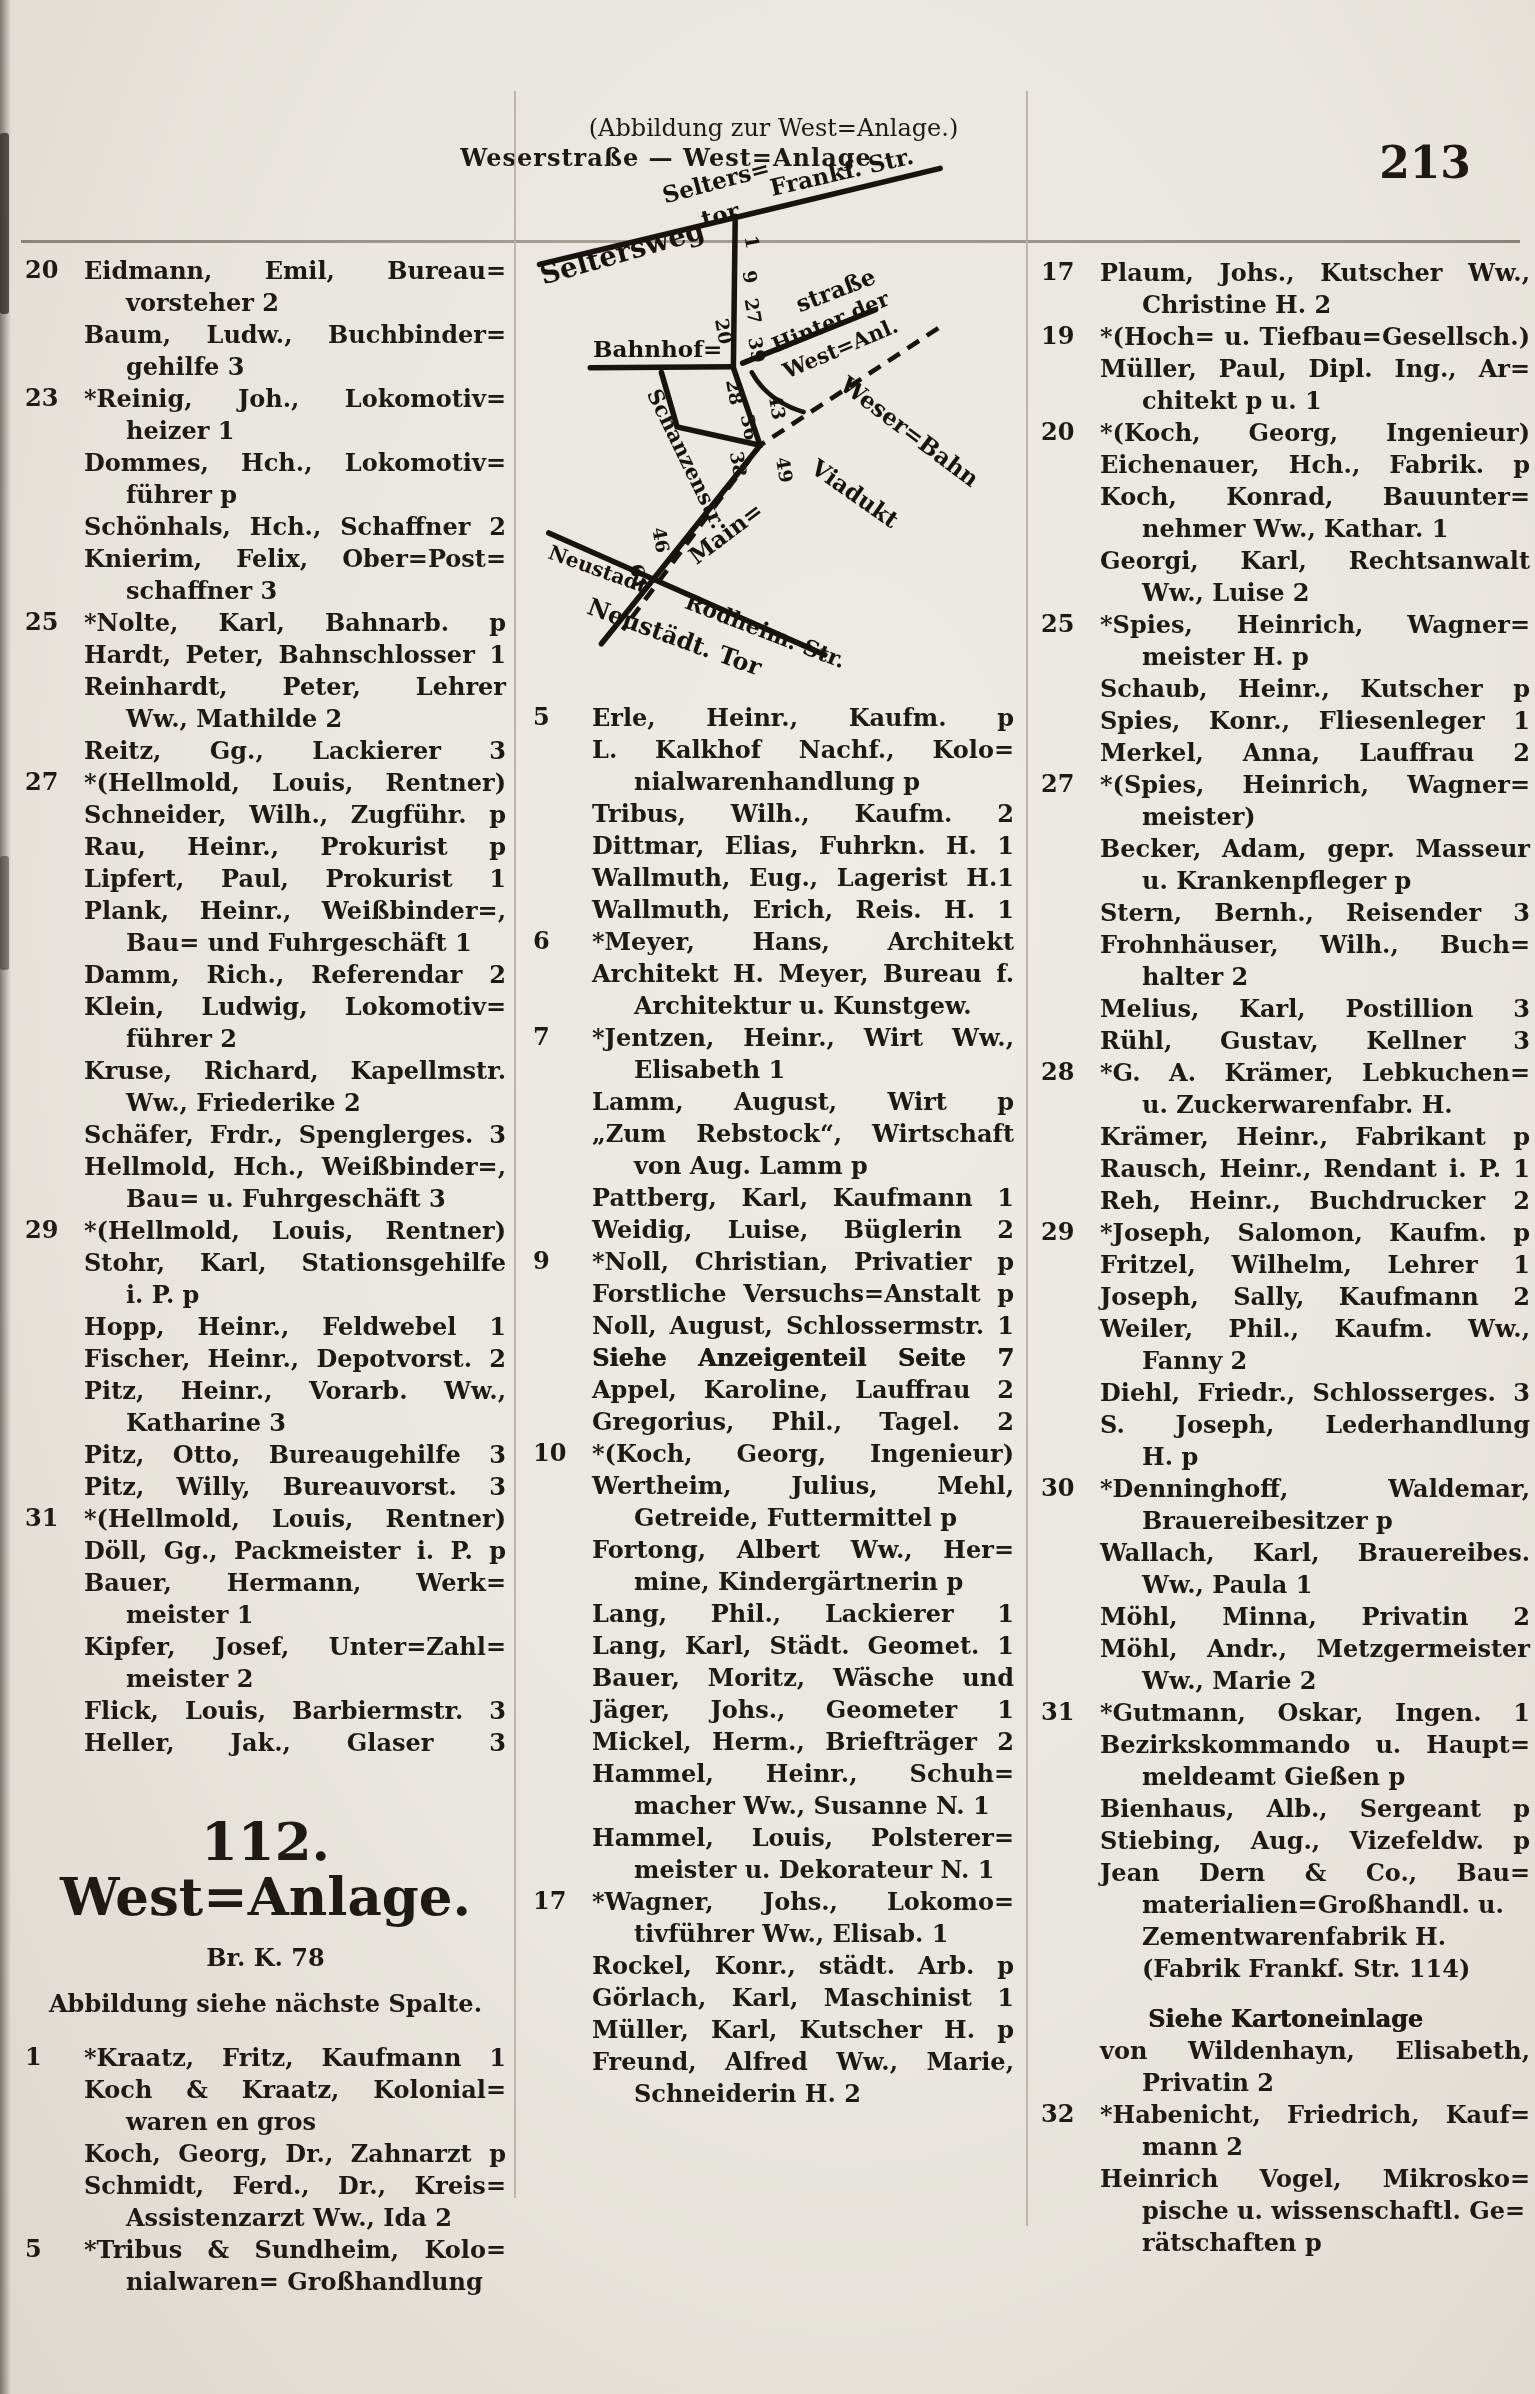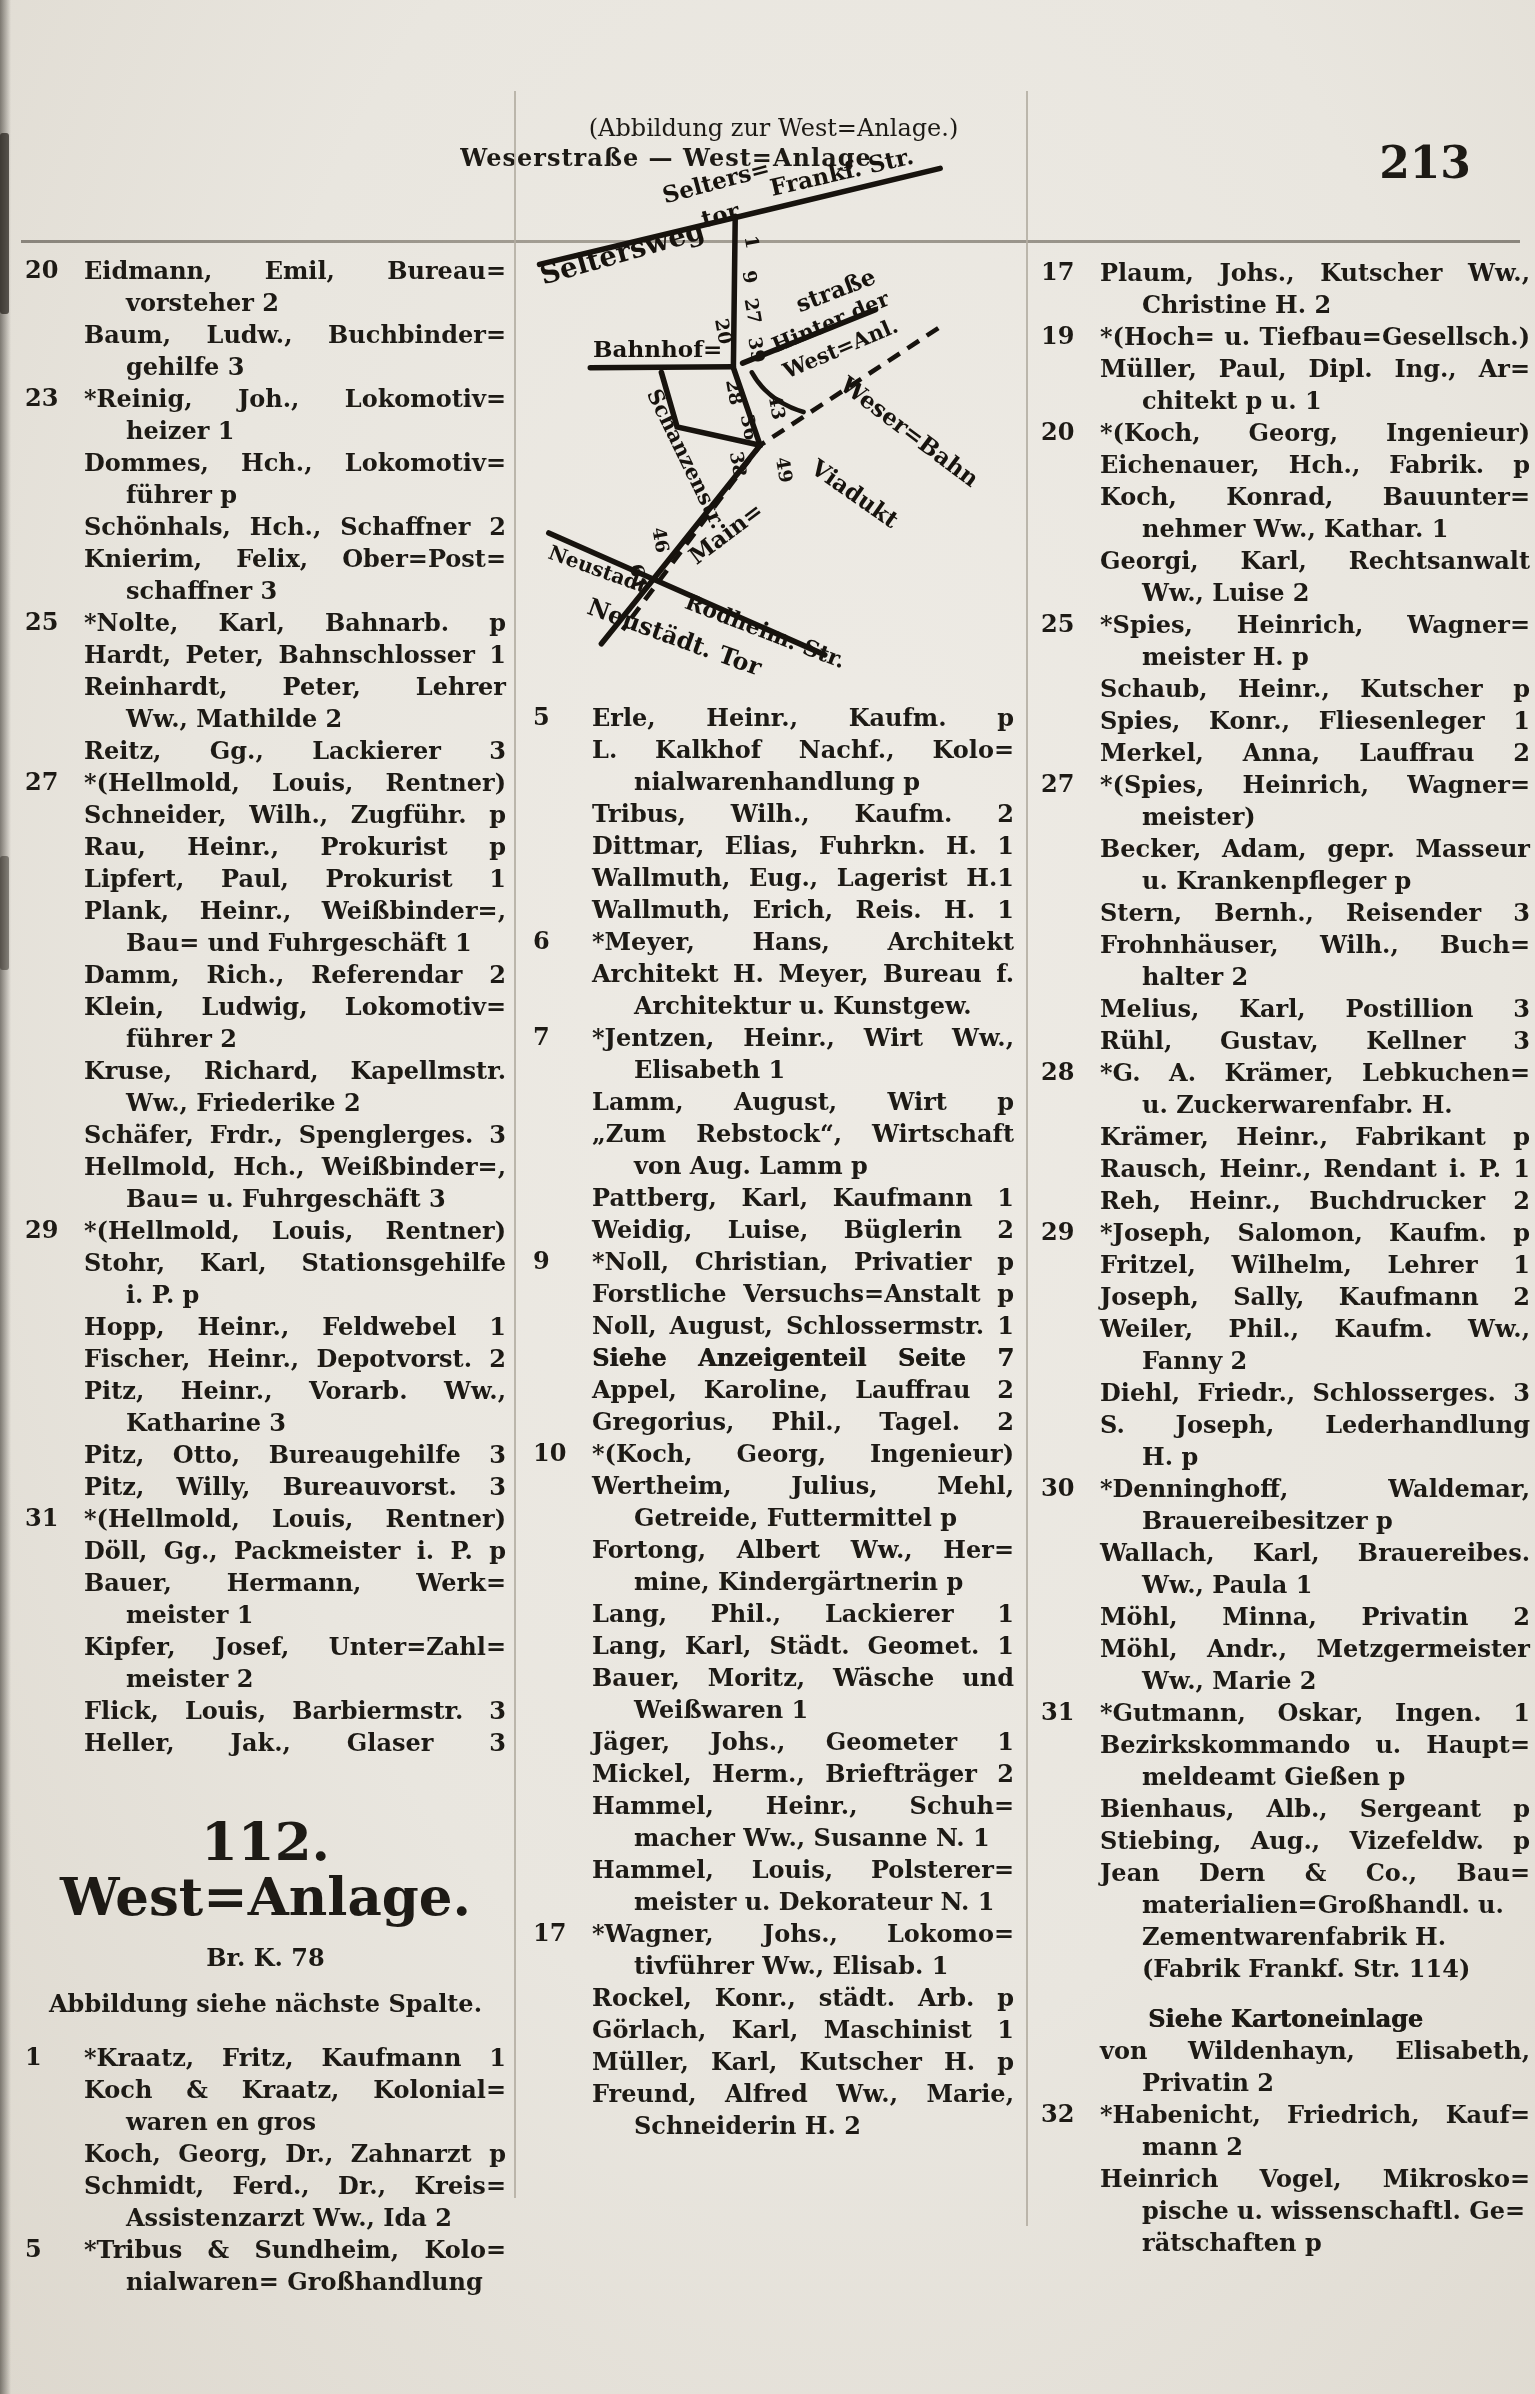--- a/index.html
+++ b/index.html
@@ -340,21 +340,20 @@
         <div class="line cont">mine, Kindergärtnerin p</div>
       </div>
       <div class="entry">
         <div class="line first justify">Lang, Phil., Lackierer 1</div>
       </div>
       <div class="entry">
         <div class="line first justify">Lang, Karl, Städt. Geomet. 1</div>
       </div>
       <div class="entry">
         <div class="line first justify">Bauer, Moritz, Wäsche und</div>
-        <div class="line cont">Weißwaren 1</div>
       </div>
       <div class="entry">
         <div class="line first justify">Jäger, Johs., Geometer 1</div>
       </div>
       <div class="entry">
         <div class="line first justify">Mickel, Herm., Briefträger 2</div>
       </div>
       <div class="entry">
         <div class="line first justify">Hammel, Heinr., Schuh=</div>
         <div class="line cont">macher Ww., Susanne N. 1</div>

